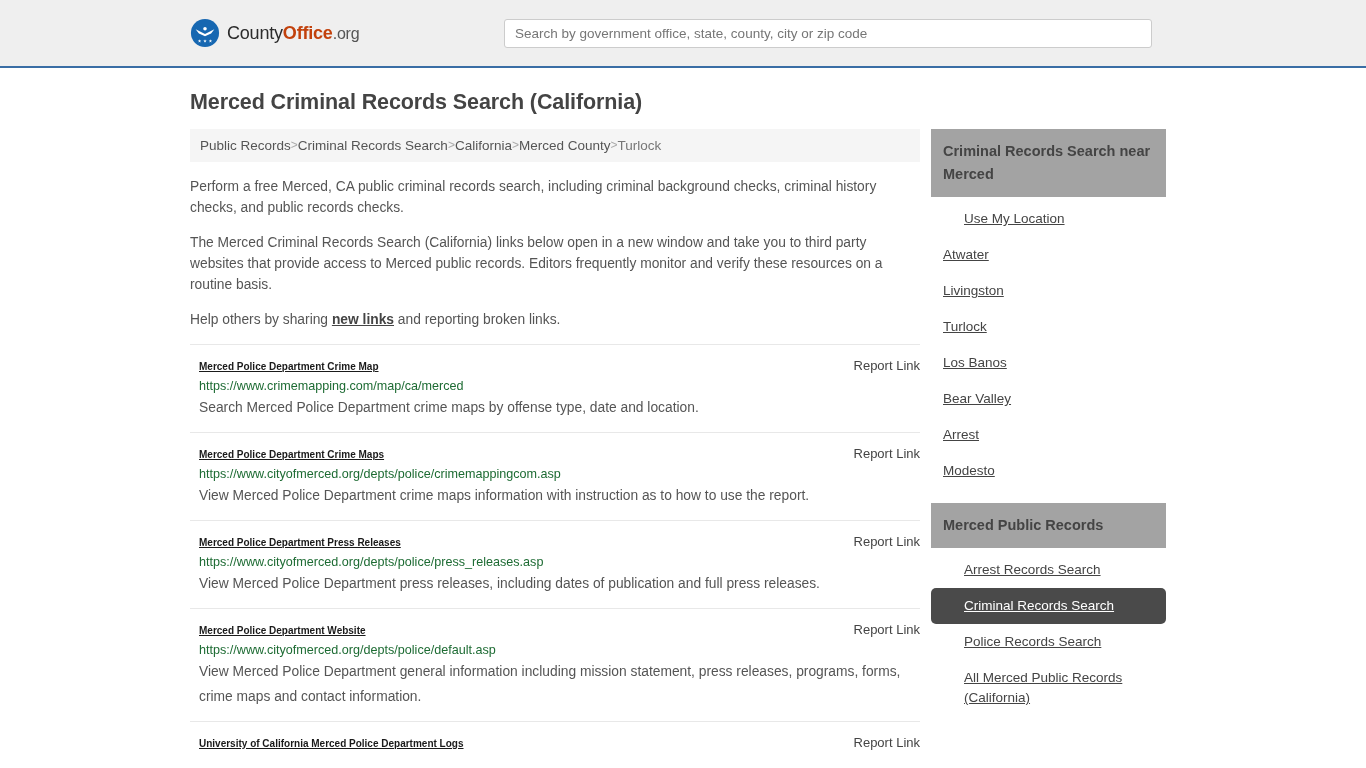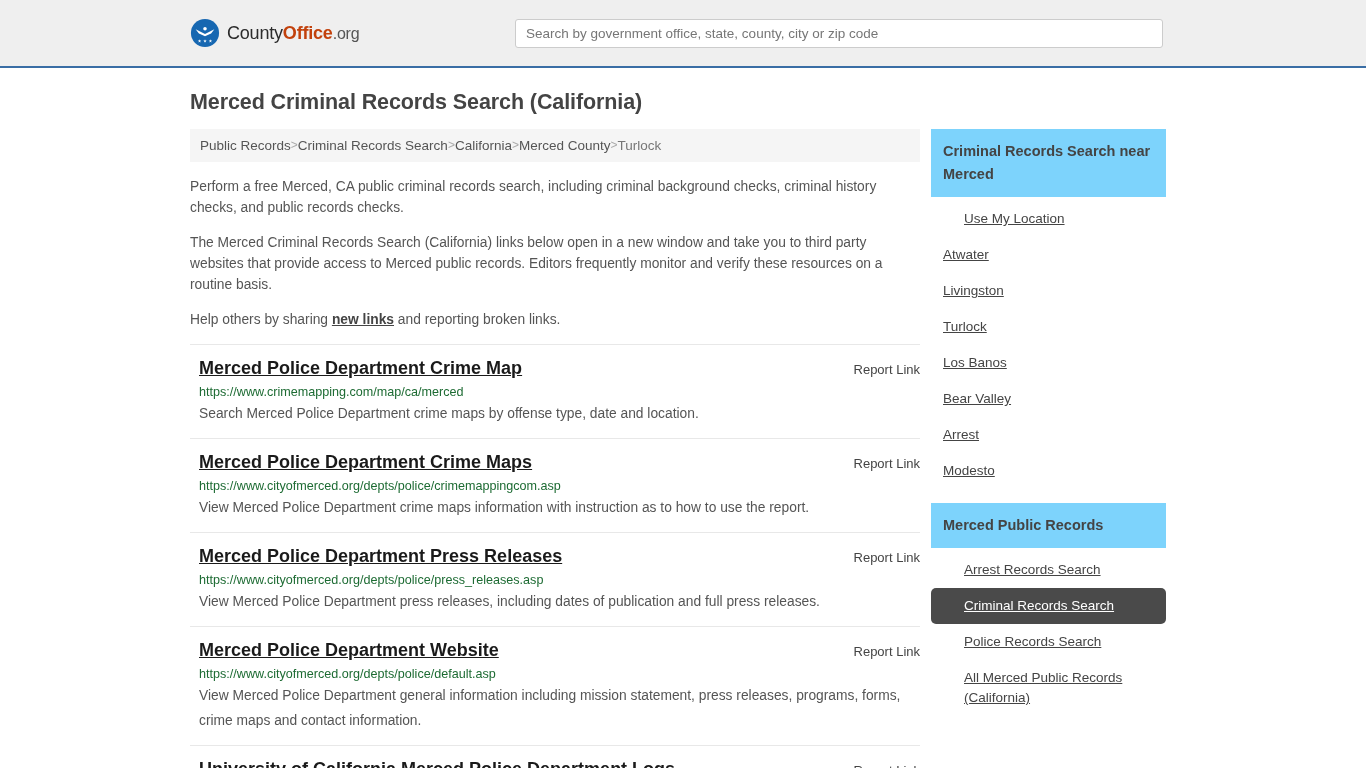--- a/index.html
+++ b/index.html
@@ -34,21 +34,21 @@
     font-size: 18px;
     letter-spacing: -0.2px;
     color: #2b2b2b;
     white-space: nowrap;
   }
   .brand-text .b-bold { font-weight: bold; color: #c2410c; }
   .brand-text .b-org { color: #555; font-size: 16px; }
 
   .search-wrap {
     position: absolute;
-    left: 515px;
+    left: 504px;
     width: 648px;
   }
   .search-input {
     width: 100%;
     height: 29px;
     padding: 4px 10px;
     font-size: 13.5px;
     font-family: "Liberation Sans", sans-serif;
     color: #333;
     background: #fff;
@@ -111,21 +111,21 @@
     padding: 13px 0 12px 0;
     position: relative;
   }
   .result:first-child { border-top: 1px solid #e8e8e8; }
   .result-head {
     display: flex;
     justify-content: space-between;
     align-items: baseline;
   }
   .result-title {
-    font-size: 18px;
+    font-size: 10px;
     font-weight: bold;
     color: #1a1a1a;
     text-decoration: underline;
     padding-left: 9px;
   }
   .report-link {
     font-size: 13px;
     color: #444;
     text-decoration: none;
     white-space: nowrap;
@@ -144,21 +144,21 @@
     padding-left: 9px;
     margin-top: 2px;
     font-size: 13.8px;
     line-height: 25px;
     color: #555;
   }
 
   
   .panel { margin-bottom: 14px; }
   .panel-head {
-    background: #7dd3fc;
+    background: #a3a3a3;
     padding: 11px 12px;
     font-size: 14.5px;
     font-weight: bold;
     color: #444;
     line-height: 23px;
   }
   .panel-body { padding: 4px 0 0 0; }
   .side-link {
     display: block;
     font-size: 13.5px;

